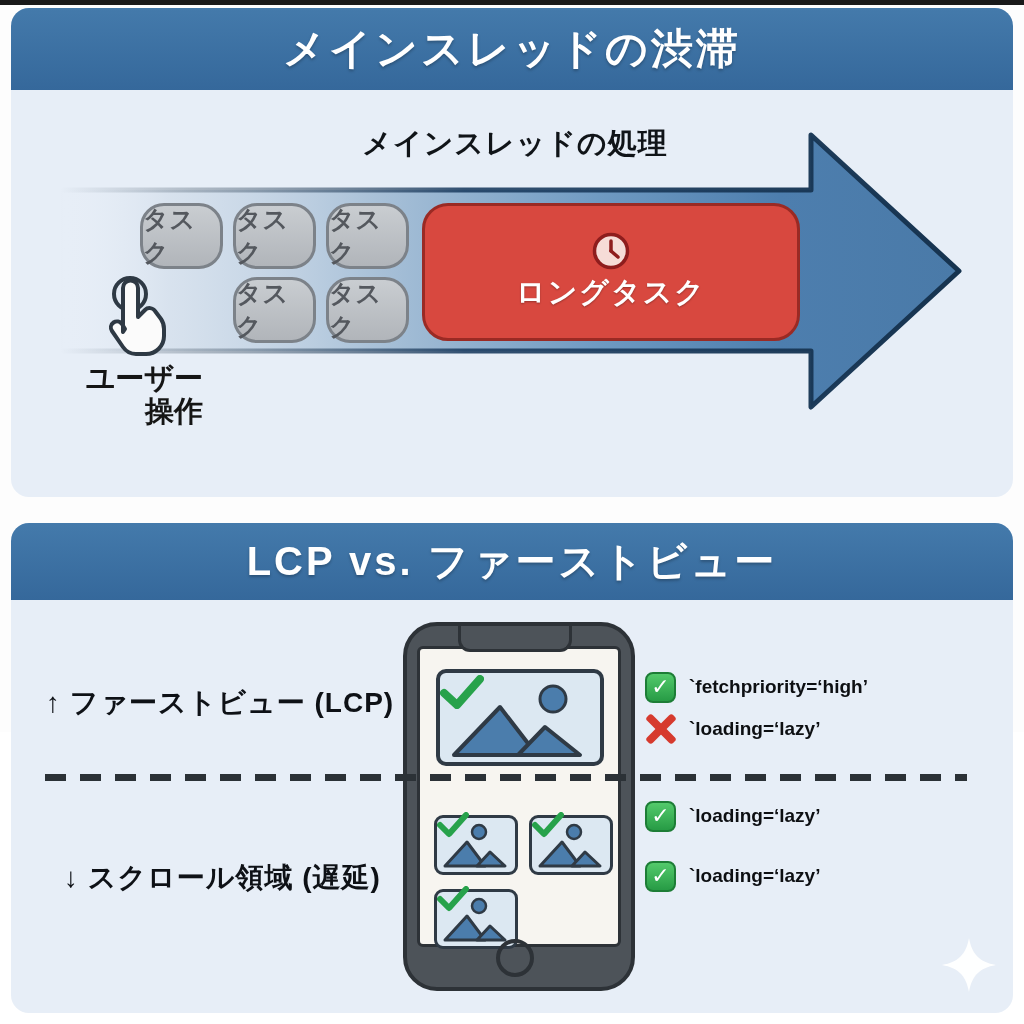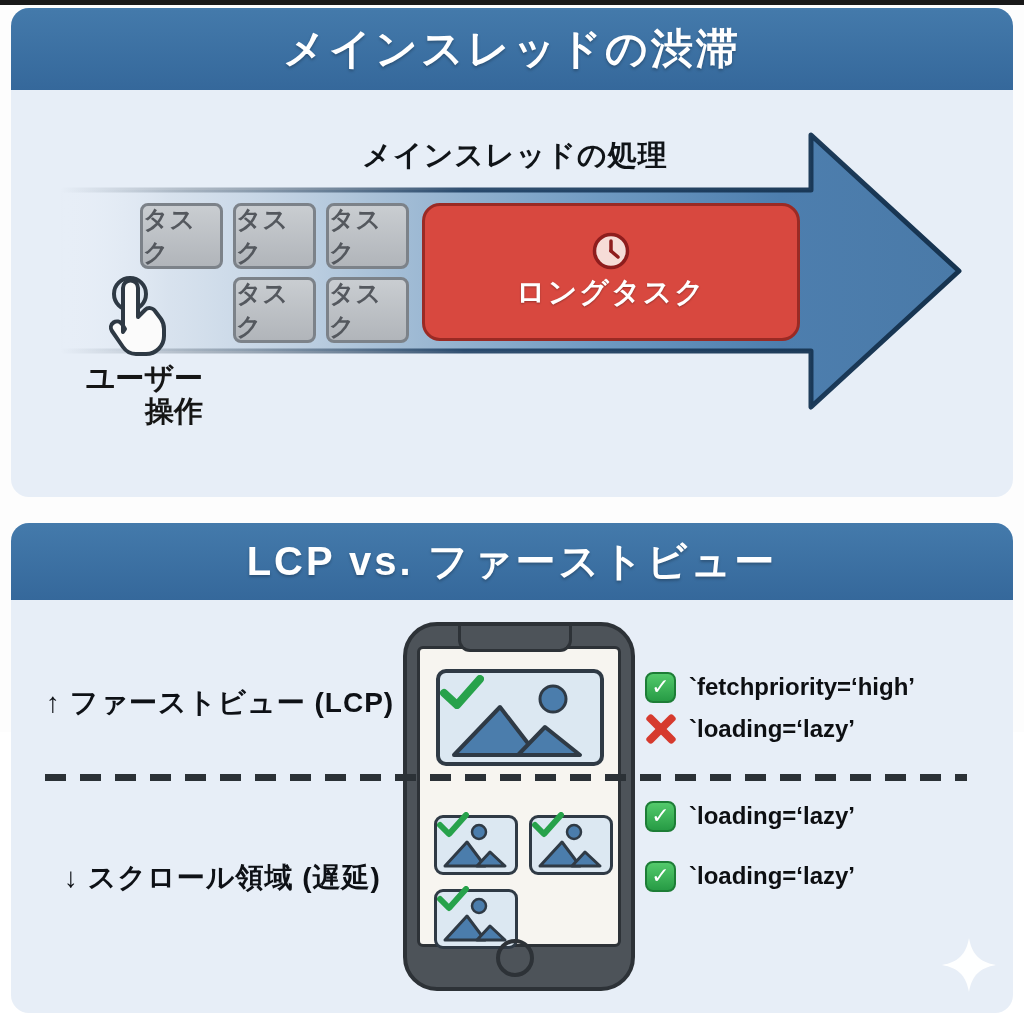--- a/index.html
+++ b/index.html
@@ -15,30 +15,30 @@
   .panel{border-radius:18px;overflow:hidden;background:#e7eef7;}
   .panel-header{display:flex;align-items:center;justify-content:center;
     background:linear-gradient(#447aab,#35689b);color:#ffffff;font-weight:bold;
     letter-spacing:3px;text-shadow:0 2px 3px rgba(0,0,0,.25);}
   #panel1{left:11px;top:8px;width:1002px;height:489px;}
   #panel1 .panel-header{height:82px;font-size:42px;}
   #panel2{left:11px;top:523px;width:1002px;height:490px;}
   #panel2 .panel-header{height:77px;font-size:40px;}
 
   
-  .arrow-label{left:320px;top:136px;width:390px;text-align:center;
+  .arrow-label{left:320px;top:124px;width:390px;text-align:center;
     font-size:29px;font-weight:bold;color:#101418;letter-spacing:1px;}
   .task{width:83px;height:66px;background:linear-gradient(#c9cdd1,#b1b5ba);
-    border:3px solid #7c8289;border-radius:8px;box-sizing:border-box;
+    border:3px solid #7c8289;border-radius:24px;box-sizing:border-box;
     display:flex;align-items:center;justify-content:center;
     color:#54585e;font-size:25px;font-weight:bold;letter-spacing:1px;z-index:3;}
   .t1{left:140px;top:203px;} .t2{left:233px;top:203px;} .t3{left:326px;top:203px;}
   .t4{left:233px;top:277px;} .t5{left:326px;top:277px;}
   .long-task{left:422px;top:203px;width:378px;height:138px;box-sizing:border-box;
-    background:#d8483f;border:3px solid #9a2a24;border-radius:18px;z-index:3;
+    background:#d8483f;border:3px solid #9a2a24;border-radius:26px;z-index:3;
     display:flex;flex-direction:column;align-items:center;justify-content:center;
     color:#ffffff;text-shadow:0 1px 2px rgba(0,0,0,.3);}
   .long-task-title{font-size:29px;font-weight:bold;letter-spacing:2px;margin-top:2px;}
   .long-task-sub{font-size:25px;font-weight:bold;}
   .user-label{left:83px;top:362px;width:120px;text-align:right;
     font-size:29px;font-weight:bold;color:#151515;line-height:1.15;z-index:4;}
   .user-label span{display:block;}
 
   
   .fold-label{font-size:28px;font-weight:bold;color:#0e1116;letter-spacing:1px;z-index:4;}
@@ -57,21 +57,21 @@
     border:4px solid #2d3237;border-radius:50%;box-sizing:content-box;}
   .img-box{position:absolute;background:#dce8f2;border:4px solid #2f3a45;border-radius:10px;box-sizing:border-box;}
   .hero{left:26px;top:40px;width:168px;height:97px;}
   .thumb{border-width:3px;border-radius:9px;width:84px;height:60px;}
   .thA{left:14px;top:166px;} .thB{left:109px;top:166px;} .thC{left:14px;top:240px;}
   .img-box svg{position:absolute;left:0;top:0;}
   .check-over{position:absolute;}
 
   .anno-row{display:flex;align-items:center;gap:13px;height:38px;left:645px;z-index:4;}
   .r1{top:668px;} .r2{top:710px;} .r3{top:797px;} .r4{top:857px;}
-  .code-text{font-size:24px;font-weight:bold;color:#0d0f12;white-space:nowrap;}
+  .code-text{font-size:19px;font-weight:bold;color:#0d0f12;white-space:nowrap;}
   .check-icon{width:31px;height:31px;border-radius:8px;flex:0 0 31px;
     background:linear-gradient(#53ca6b,#279b45);border:2px solid #1d7d36;box-sizing:border-box;
     display:flex;align-items:center;justify-content:center;
     color:#ffffff;font-size:22px;font-weight:bold;line-height:1;}
   .cross-icon{width:31px;height:31px;position:relative;flex:0 0 31px;}
   .cross-icon::before,.cross-icon::after{content:"";position:absolute;left:50%;top:50%;
     width:37px;height:8px;background:#d63a2e;border-radius:3px;}
   .cross-icon::before{transform:translate(-50%,-50%) rotate(45deg);}
   .cross-icon::after{transform:translate(-50%,-50%) rotate(-45deg);}
 

